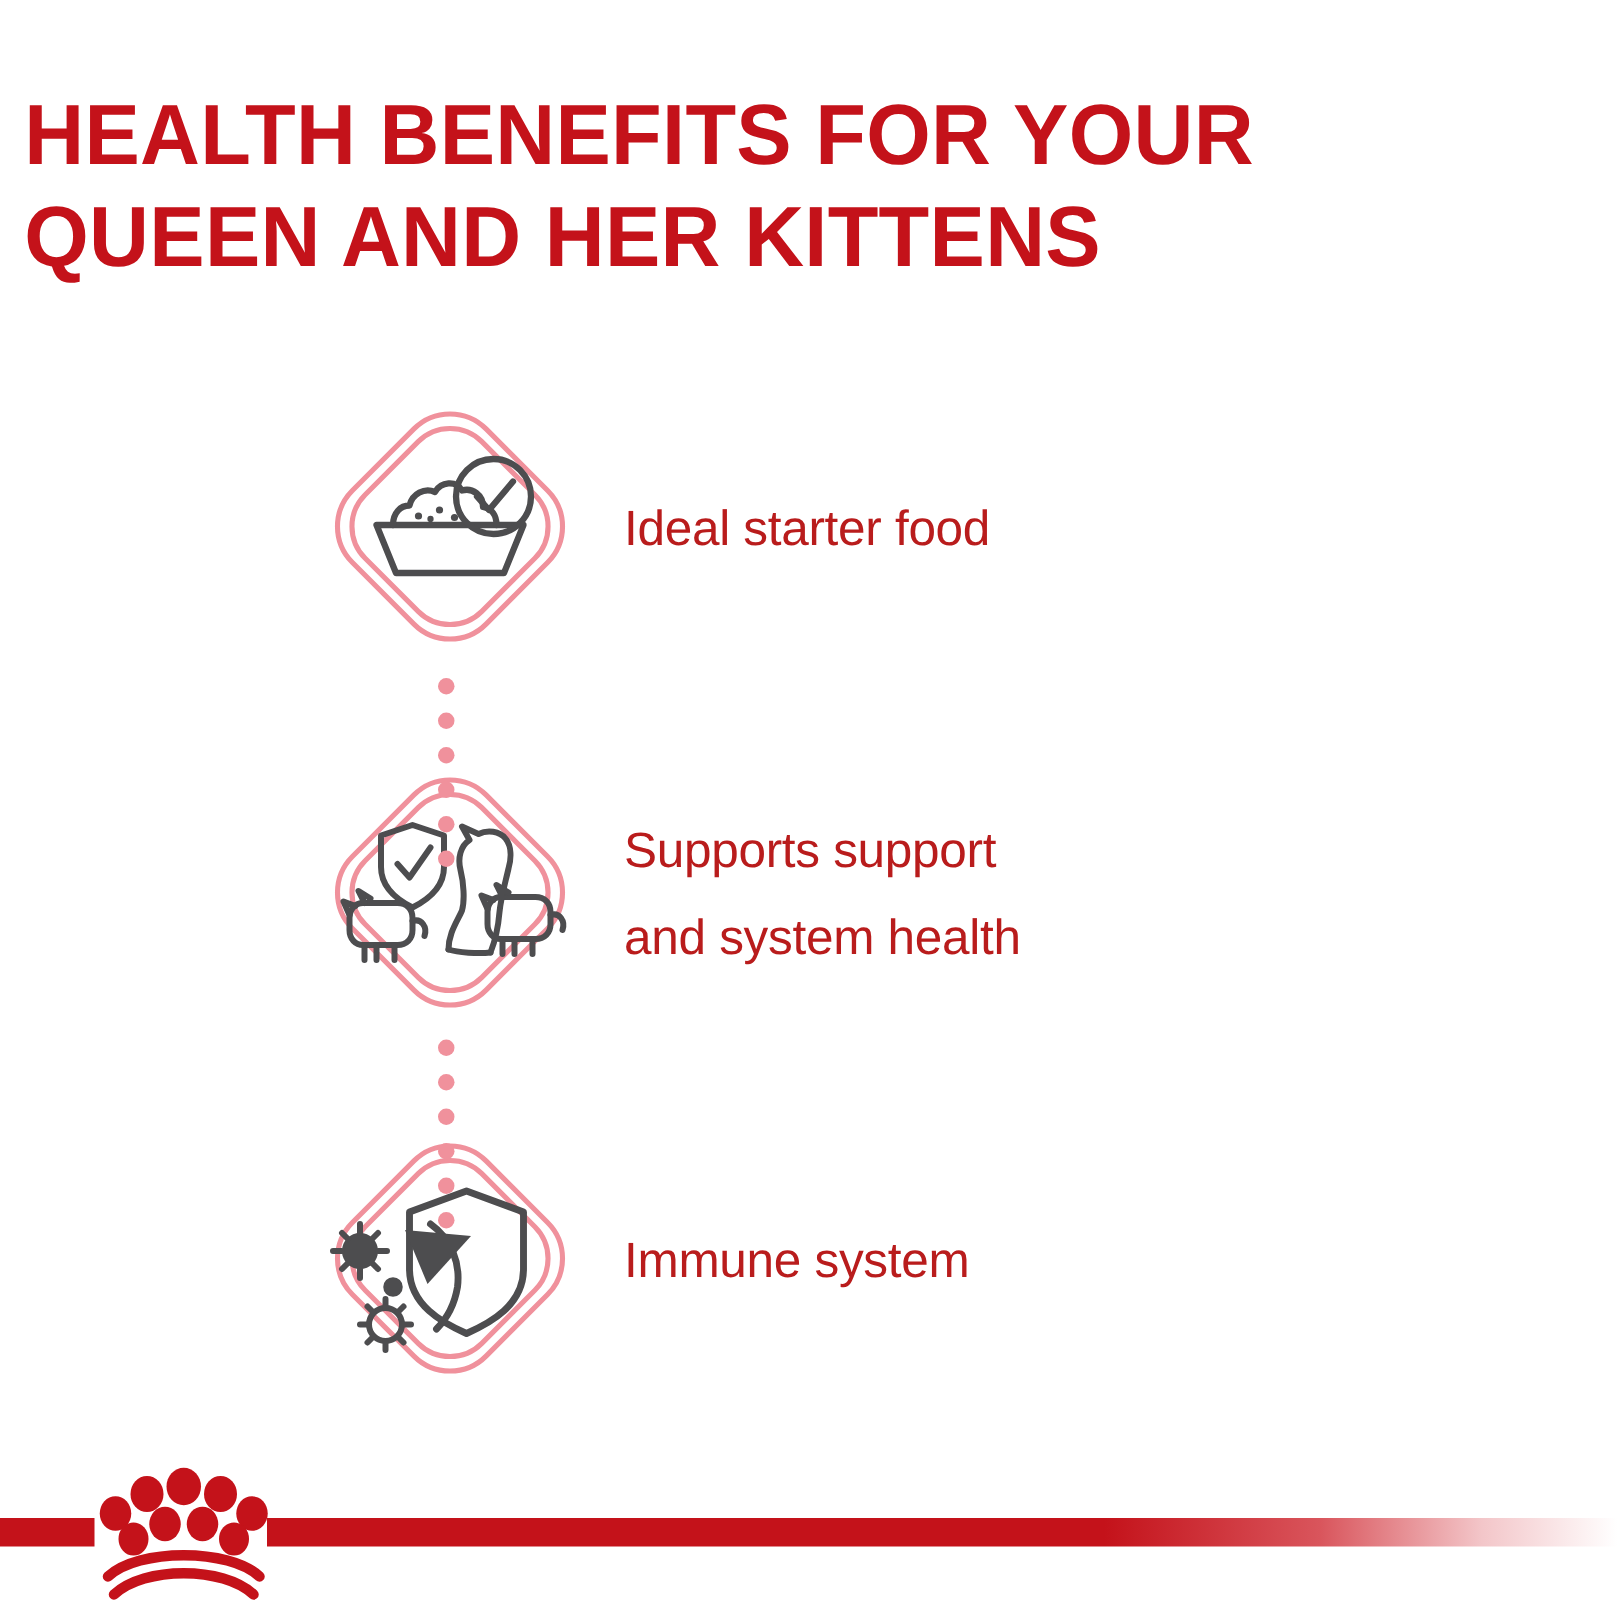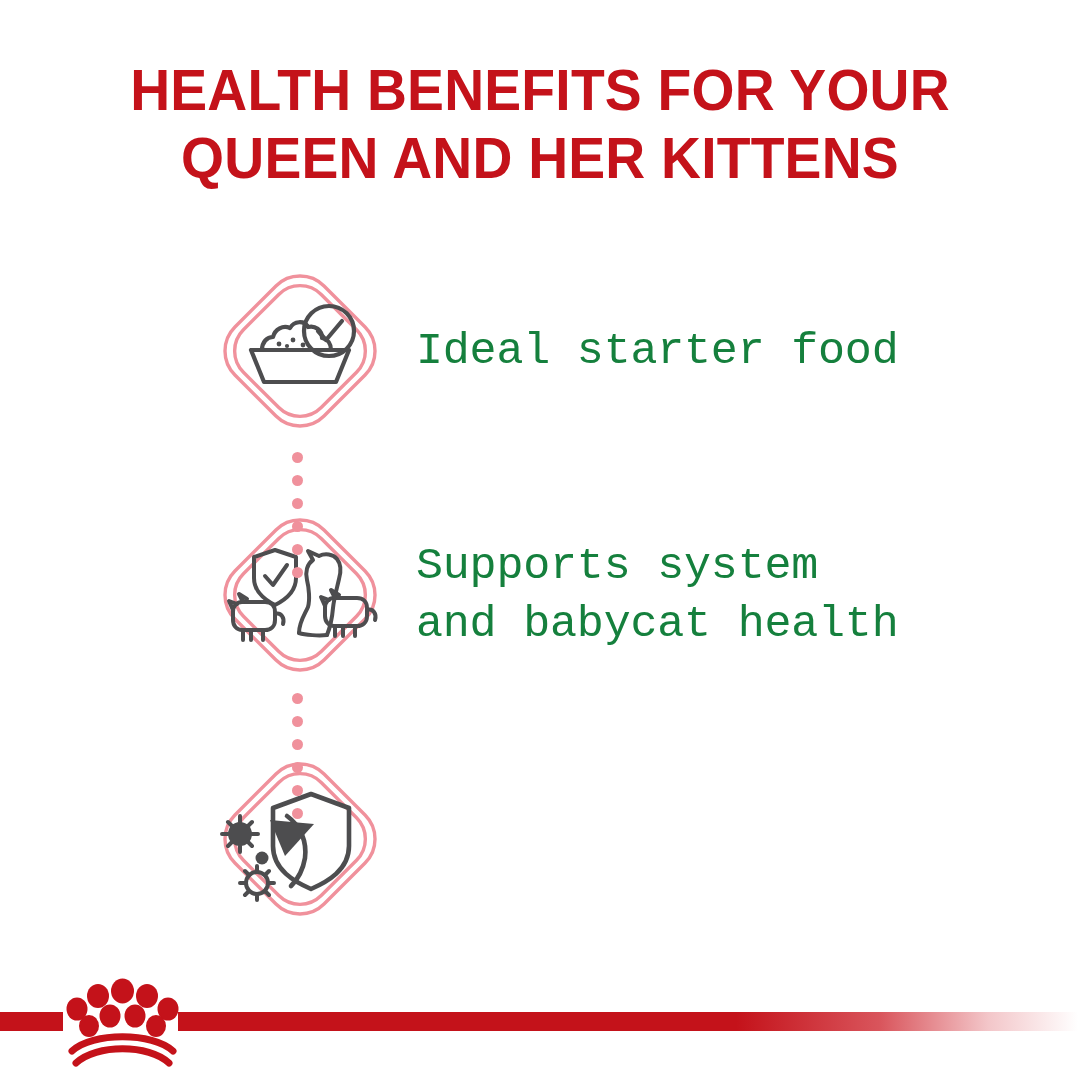--- a/index.html
+++ b/index.html
@@ -15,21 +15,20 @@
     font-family: "Liberation Sans", sans-serif;
     -webkit-font-smoothing: antialiased;
   }
 
   
   .title-block {
     position: absolute;
     top: 56px;
     left: 0;
     width: 1080px;
-    text-align: center;
   }
   .title-line {
     color: #C4121A;
     font-family: "Liberation Sans", sans-serif;
     font-weight: bold;
     font-size: 57px;
     letter-spacing: 0.2px;
     line-height: 68px;
     white-space: nowrap;
     transform: scaleX(0.97);
@@ -58,24 +57,24 @@
     height: 186px;
   }
   .icon-frame svg { display: block; }
 
   .benefit-text {
     position: absolute;
     left: 416px;
     top: 50%;
     transform: translateY(-50%);
     width: 560px;
-    color: #15803d;
-    font-family: Liberation Mono, monospace;
+    color: #b91c1c;
+    font-family: Liberation Sans, sans-serif;
     font-weight: normal;
-    font-size: 45px;
+    font-size: 33px;
     line-height: 58px;
     letter-spacing: -0.2px;
   }
   .benefit-text .tl { display: block; white-space: nowrap; }
 
   
   .connector {
     position: absolute;
     left: 292px;
     width: 11px;
@@ -184,22 +183,22 @@
 
           <path d="M118 106 C118 100 122 96 127 96 L150 96 C156 96 160 100 160 106 L160 114 C160 120 156 124 150 124 L127 124 C122 124 118 120 118 114 Z"></path>
           <path d="M118 104 L114 95 L122 98"></path>
           <path d="M128 96 L124 88 L132 93"></path>
           <path d="M128 124 L128 134 M136 124 L136 134 M148 124 L148 134"></path>
           <path d="M160 108 C166 106 170 112 168 118"></path>
         </g>
       </svg>
     </div>
     <div class="benefit-text">
-      <span class="tl">Supports system</span>
-      <span class="tl">and babycat health</span>
+      <span class="tl">Supports support</span>
+      <span class="tl">and system health</span>
     </div>
   </div>
 
   <div class="benefit-row">
     <div class="icon-frame">
       <svg width="186" height="186" viewBox="0 0 186 186" xmlns="http://www.w3.org/2000/svg">
         <g fill="none" stroke="#F0919C" stroke-width="3.4">
           <rect x="30" y="30" width="126" height="126" rx="34" ry="34" transform="rotate(45 93 93)"></rect>
           <rect x="38" y="38" width="110" height="110" rx="30" ry="30" transform="rotate(45 93 93)"></rect>
         </g>
@@ -216,20 +215,21 @@
           <circle cx="33" cy="88" r="12" fill="#4D4D4F" stroke="none"></circle>
           <path d="M33 70 L33 76 M33 100 L33 106 M15 88 L21 88 M45 88 L51 88 M21 76 L25 80 M41 96 L45 100 M45 76 L41 80 M25 96 L21 100"></path>
 
           <circle cx="50" cy="137" r="11" fill="none" stroke="#4D4D4F" stroke-width="4"></circle>
           <path d="M50 120 L50 126 M50 148 L50 154 M33 137 L39 137 M61 137 L67 137 M38 125 L42 129 M58 145 L62 149 M62 125 L58 129 M42 145 L38 149"></path>
         </g>
         <circle cx="55" cy="112" r="6.5" fill="#4D4D4F"></circle>
       </svg>
     </div>
     <div class="benefit-text">
+      <span class="tl">Immune system</span>
     </div>
   </div>
 
 </div>
 
 <div class="connector" id="connector-1">
   <span></span>
   <span></span>
   <span></span>
   <span></span>

